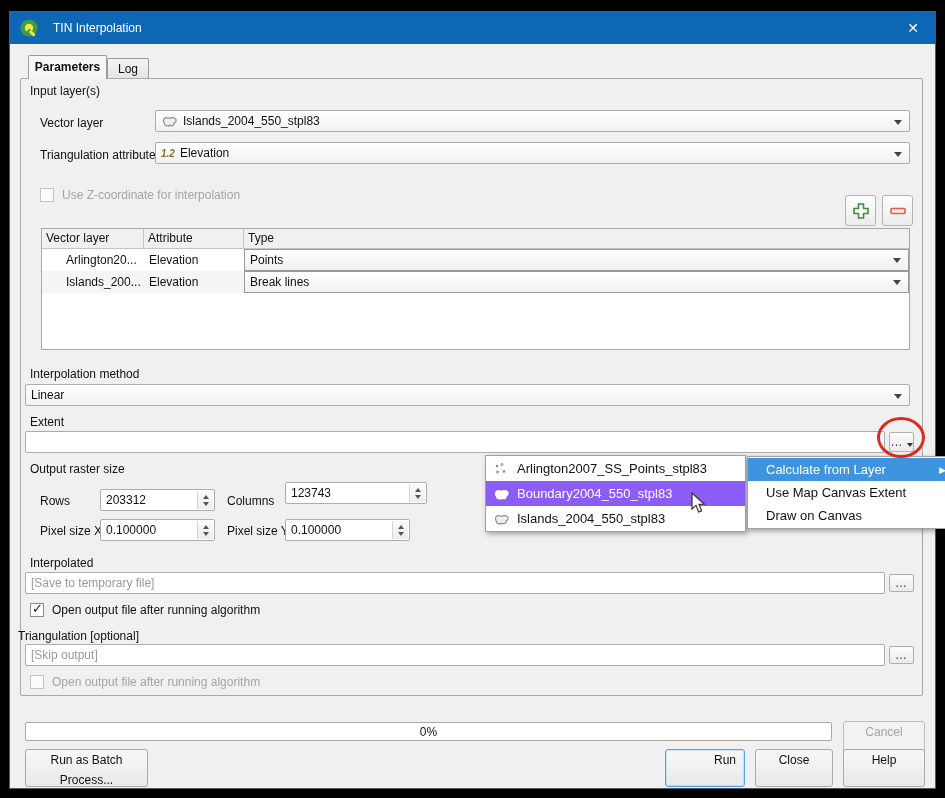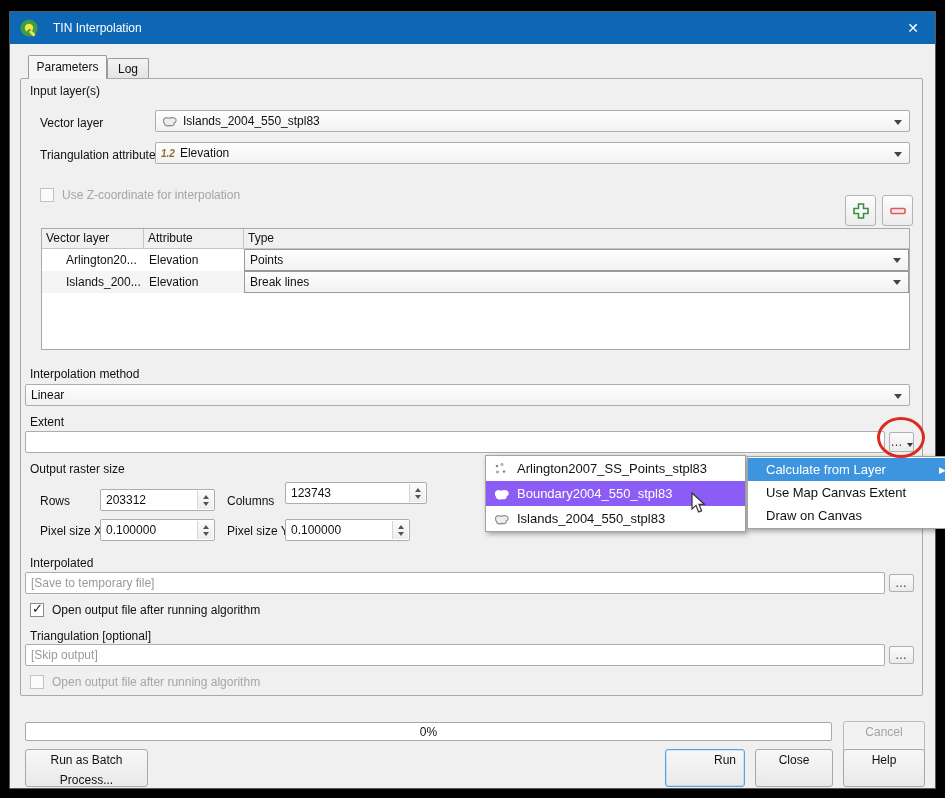--- a/index.html
+++ b/index.html
@@ -15,21 +15,21 @@
     display:flex; align-items:center; }
   .qgis-icon { width:20px; height:20px; margin-left:9px; display:inline-block; }
   .win-title { color:#fff; font-size:12px; margin-left:14px; }
   .win-close { position:absolute; right:0; top:0; width:44px; height:32px; color:#fff;
     font-size:14px; display:flex; align-items:center; justify-content:center; cursor:default; }
 
   
   .tab { position:absolute; border:1px solid #9b9b9b; border-bottom:none;
     border-radius:2px 2px 0 0; text-align:center; }
   .tab.active { left:18px; top:43px; width:79px; height:24px; line-height:23px;
-    background:#f6f6f6; z-index:3; }
+    background:#f6f6f6; z-index:3;font-weight:bold; }
   .tab.inactive { left:97px; top:46px; width:42px; height:21px; line-height:20px;
     background:linear-gradient(#f3f3f3,#e4e4e4); z-index:1; }
 
   
   .pane { position:absolute; left:10px; top:66px; width:903px; height:618px;
     border:1px solid #a9a9a9; border-radius:2px; background:#f0f0f0; z-index:2; }
 
   .lbl { position:absolute; z-index:4; line-height:16px; white-space:nowrap; }
   .lbl.dim { color:#a5a5a5; }
 
@@ -248,21 +248,21 @@
     </div>
     <div class="dots-btn" style="left:879px; top:562px; width:25px; height:18px;">
       <span>…</span>
     </div>
 
     <div class="checkrow" style="left:20px; top:590px;">
       <span class="checkbox checked"></span>
       <span class="lbl" style="position:static;">Open output file after running algorithm</span>
     </div>
 
-    <div class="lbl" style="left:20px; top:616px;">Triangulation [optional]</div>
+    <div class="lbl" style="left:8px; top:616px;">Triangulation [optional]</div>
     <div class="field" style="left:15px; top:632px; width:860px;">
       <input placeholder="[Skip output]" style="">
     </div>
     <div class="dots-btn" style="left:879px; top:634px; width:25px; height:18px;">
       <span>…</span>
     </div>
 
     <div class="checkrow" style="left:20px; top:662px;">
       <span class="checkbox disabled"></span>
       <span class="lbl dim" style="position:static;">Open output file after running algorithm</span>

